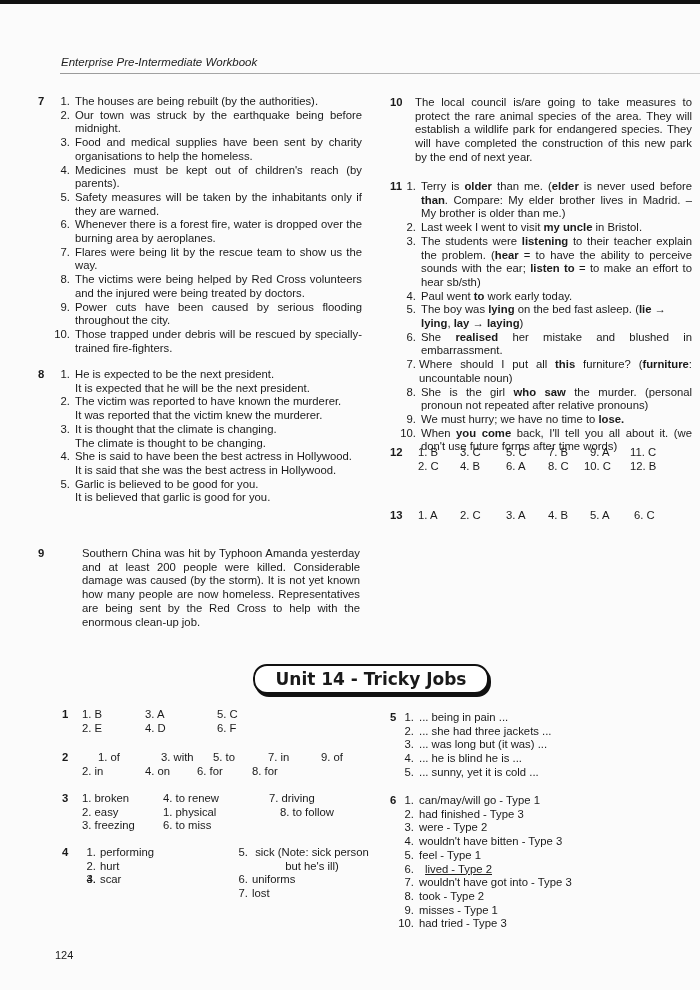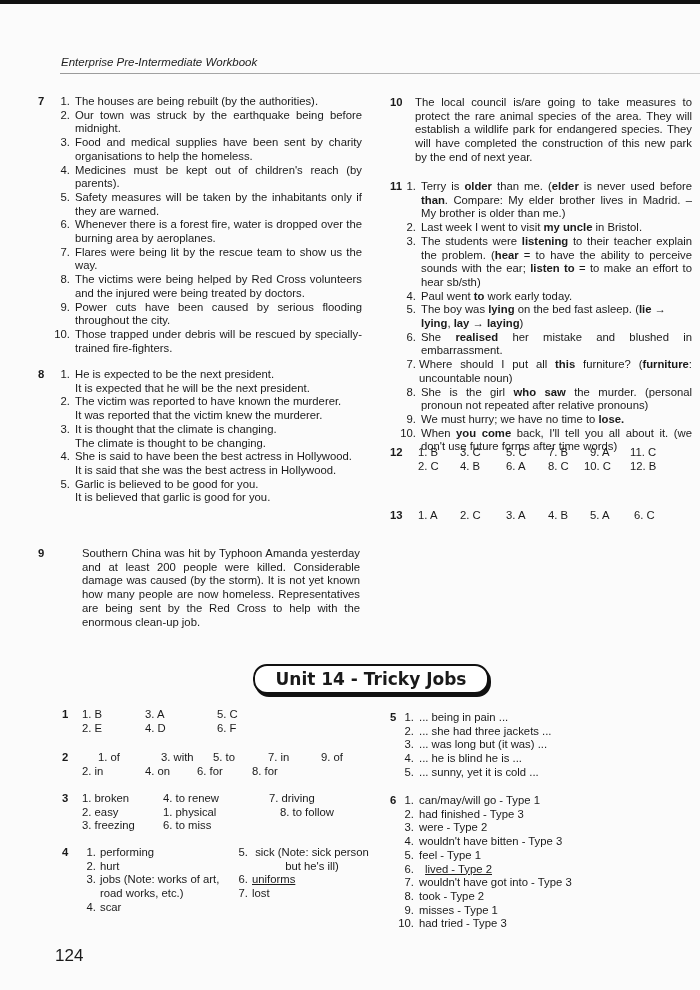--- a/index.html
+++ b/index.html
@@ -22,21 +22,21 @@
   b { font-weight: bold; }
   .para { text-align: justify; }
   .grid-row { position: relative; height: 13.7px; white-space: nowrap; }
   .grid-row span { position: absolute; }
   .unit-banner {
     position: absolute; left: 253px; top: 664px; width: 232px; height: 26px;
     border: 2px solid #111; border-radius: 14px; box-shadow: 2px 3px 0 #111;
     text-align: center; font-weight: bold; font-size: 17px; line-height: 26px;
     font-family: "DejaVu Sans", sans-serif; background: #fff;
   }
-  .page-num { position: absolute; left: 55px; top: 949px; font-size: 17px; }
+  .page-num { position: absolute; left: 55px; top: 949px; font-size: 11px; }
 </style>
 </head>
 <body>
 
 <div class="topbar"></div>
 <div class="header-title">Enterprise Pre-Intermediate Workbook</div>
 <div class="header-rule"></div>
 
 <div class="sec list" style="left:62px; top:95px; width:300px;">
   <span class="sec-num" style="left:-24px;">7</span>
@@ -270,35 +270,34 @@
       <div class="item">
         <span class="n" style="left: -6px;">1.</span>
         <span class="t" style="margin-left: 20px; text-align: left;">performing</span>
       </div>
       <div class="item">
         <span class="n" style="left: -6px;">2.</span>
         <span class="t" style="margin-left: 20px; text-align: left;">hurt</span>
       </div>
       <div class="item">
         <span class="n" style="left: -6px;">3.</span>
-        <span class="t" style="margin-left: 20px; text-align: left;">jobs (Note: works of art, road works, etc.)</span>
       </div>
       <div class="item">
         <span class="n" style="left: -6px;">4.</span>
         <span class="t" style="margin-left: 20px; text-align: left;">scar</span>
       </div>
     </div>
   <div id="u4right" style="position:absolute; left:170px; top:0; width:140px;">
       <div class="item">
         <span class="n" style="left: -6px;">5.</span>
         <span class="t" style="margin-left: 20px; text-align: center;">sick (Note: sick person but he's ill)</span>
       </div>
       <div class="item">
         <span class="n" style="left: -6px;">6.</span>
-        <span class="t" style="margin-left: 20px; text-align: left; text-decoration: underline;">uniforms</span>
+        <span class="t" style="margin-left: 20px; text-align: left;">uniforms</span>
       </div>
       <div class="item">
         <span class="n" style="left: -6px;">7.</span>
         <span class="t" style="margin-left: 20px; text-align: left;">lost</span>
       </div>
     </div>
 </div>
 
 <div class="sec list" style="left:390px; top:711px; width:302px;">
   <span class="sec-num">5</span>

